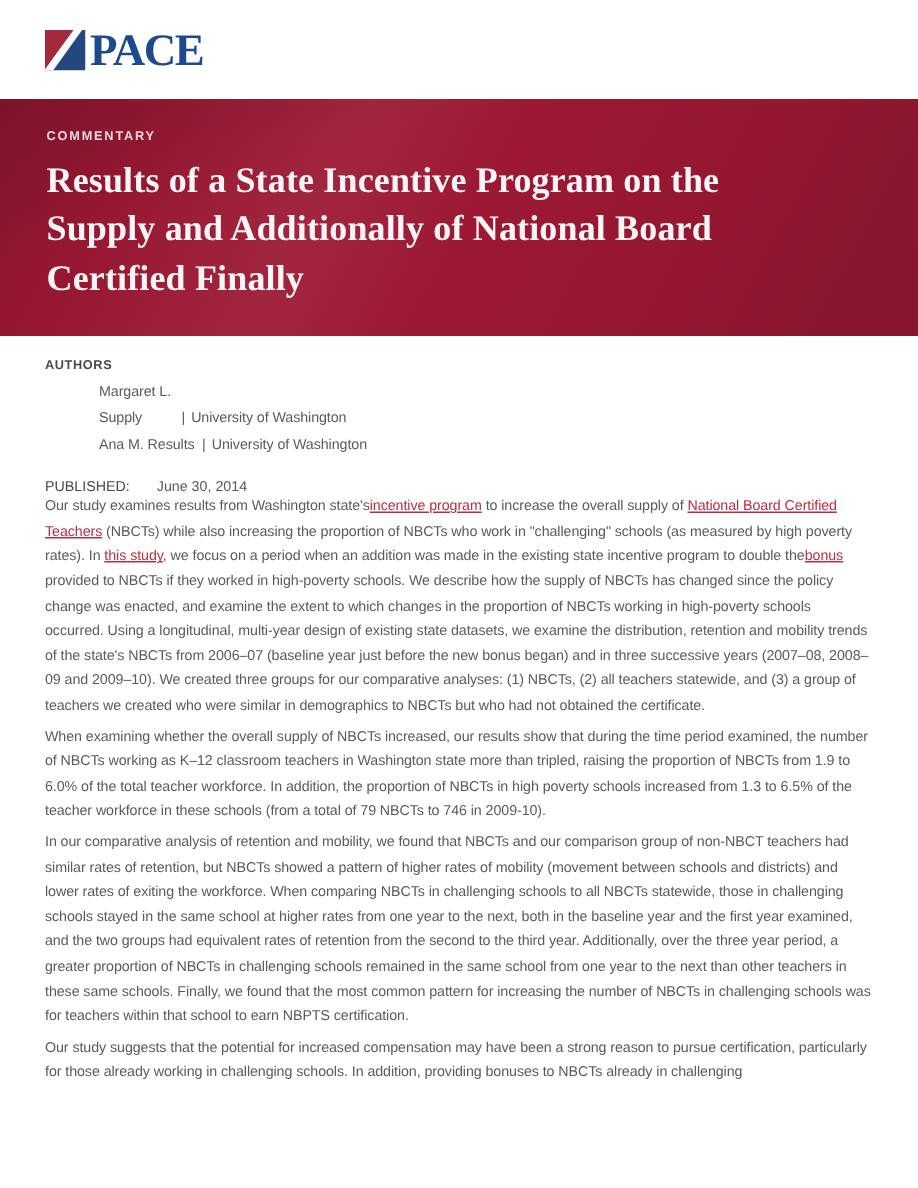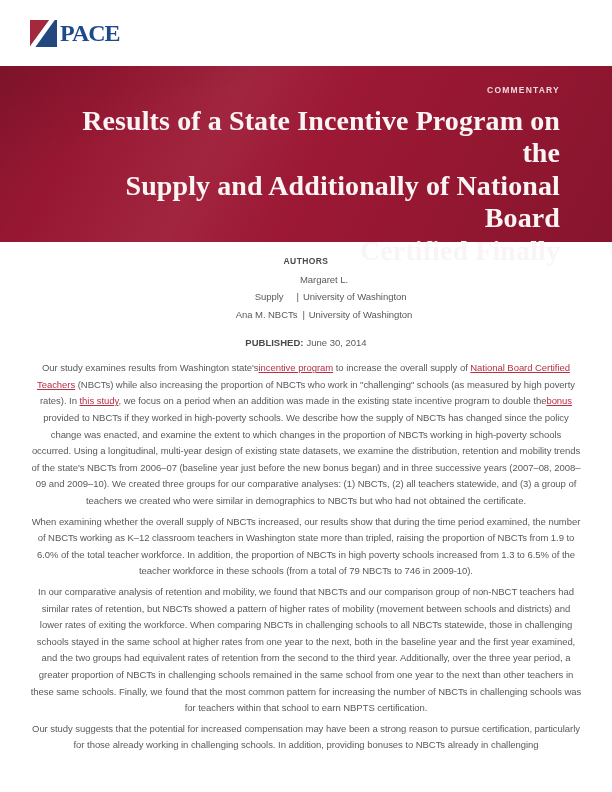--- a/index.html
+++ b/index.html
@@ -4,50 +4,50 @@
 <style>
   * { margin:0; padding:0; box-sizing:border-box; }
   html,body { background:#e9e9e9; }
   body { width:612px; height:792px; margin:0 auto; background:#ffffff; overflow:hidden;
          font-family:"Liberation Sans", sans-serif; -webkit-font-smoothing:antialiased; }
 
   
   .page-header { height:66px; display:flex; align-items:center; padding-left:30px; background:#ffffff; }
   .logo { display:flex; align-items:center; }
   .logo svg { display:block; margin-right:3px; }
-  .logo-text { font-family:"Liberation Serif", serif; font-weight:700; font-size:24px;
+  .logo-text { font-family:"Liberation Serif", serif; font-weight:700; font-size:30px;
                color:#1d4a8c; letter-spacing:-1px; line-height:27px; }
 
   
-  .banner { height:176px; padding:19px 52px 0 31px;
+  .banner { height:158px; padding:19px 52px 0 31px;
             background-image:
               linear-gradient(118deg, rgba(0,0,0,0.12) 0%, rgba(0,0,0,0.03) 16%,
                               rgba(255,255,255,0.06) 36%, rgba(255,255,255,0.00) 52%,
                               rgba(0,0,0,0.05) 74%, rgba(0,0,0,0.14) 100%),
               linear-gradient(160deg, rgba(0,0,0,0.10) 0%, rgba(0,0,0,0) 30%);
-            background-color:#9c1834;text-align:right; }
+            background-color:#9c1834; }
   .kicker { font-size:8.5px; font-weight:700; letter-spacing:1.2px; color:#eed9dd; }
   .page-title { margin-top:10px; font-family:"Liberation Serif", serif; font-weight:700;
-                font-size:28px; line-height:32.4px; color:#faf5f5; letter-spacing:0.1px;margin-left:36px; }
+                font-size:24px; line-height:32.4px; color:#faf5f5; letter-spacing:0.1px; }
   .page-title span { display:block; }
 
   
-  .content { padding:0 30px;text-align:center; }
+  .content { padding:0 30px; }
   .authors-heading { margin-top:14px; margin-bottom:5px; font-size:8.5px; font-weight:700;
                      letter-spacing:0.4px; color:#4a4a4b; }
   .author-line { font-size:9.5px; color:#595a5c; line-height:17.4px; letter-spacing:-0.05px;margin-left:36px; }
   .name-cell { display:inline-block; width:55px; }
   .sep { margin-right:4px; }
   .second-name { margin-right:5px; }
 
   .pub { margin-top:14px; font-size:9.5px; color:#595a5c; }
-  .pub-label { font-weight:700; color:#48494b; }
-  .pub-date { margin-left:3px; }
+  .pub-label { font-weight:400; color:#48494b; }
+  .pub-date { margin-left:18px; }
 
-  .article { margin-top:12px; }
+  .article { }
   .article p { font-size:9.5px; line-height:16.6px; color:#595a5c; letter-spacing:-0.05px;
                margin-bottom:4px; }
   .article a.link { color:#b82e44; text-decoration:underline; }
 </style>
 </head>
 <body>
 
 <header class="page-header">
   <div class="logo">
     <svg width="27" height="27" viewBox="0 0 30 30">
@@ -71,21 +71,21 @@
 <main class="content">
   <div class="authors-heading">AUTHORS</div>
 
   <div class="author-line">
     <span>Margaret L.</span>
   </div>
   <div class="author-line">
     <span class="name-cell">Supply</span><span class="sep">|</span><span>University of Washington</span>
   </div>
   <div class="author-line">
-    <span class="second-name">Ana M. NBCTs</span><span class="sep">|</span><span>University of Washington</span>
+    <span class="second-name">Ana M. Results</span><span class="sep">|</span><span>University of Washington</span>
   </div>
 
   <div class="pub">
     <span class="pub-label">PUBLISHED:</span><span class="pub-date">June 30, 2014</span>
   </div>
 
   <div class="article">
     <p>Our study examines results from Washington state's<a class="link" href="#">incentive program</a> to increase the overall supply of <a class="link" href="#">National Board Certified Teachers</a> (NBCTs) while also increasing the proportion of NBCTs who work in "challenging" schools (as measured by high poverty rates). In <a class="link" href="#">this study</a>, we focus on a period when an addition was made in the existing state incentive program to double the<a class="link" href="#">bonus</a> provided to NBCTs if they worked in high-poverty schools. We describe how the supply of NBCTs has changed since the policy change was enacted, and examine the extent to which changes in the proportion of NBCTs working in high-poverty schools occurred. Using a longitudinal, multi-year design of existing state datasets, we examine the distribution, retention and mobility trends of the state's NBCTs from 2006–07 (baseline year just before the new bonus began) and in three successive years (2007–08, 2008–09 and 2009–10). We created three groups for our comparative analyses: (1) NBCTs, (2) all teachers statewide, and (3) a group of teachers we created who were similar in demographics to NBCTs but who had not obtained the certificate.</p>
     <p>When examining whether the overall supply of NBCTs increased, our results show that during the time period examined, the number of NBCTs working as K–12 classroom teachers in Washington state more than tripled, raising the proportion of NBCTs from 1.9 to 6.0% of the total teacher workforce. In addition, the proportion of NBCTs in high poverty schools increased from 1.3 to 6.5% of the teacher workforce in these schools (from a total of 79 NBCTs to 746 in 2009-10).</p>
     <p>In our comparative analysis of retention and mobility, we found that NBCTs and our comparison group of non-NBCT teachers had similar rates of retention, but NBCTs showed a pattern of higher rates of mobility (movement between schools and districts) and lower rates of exiting the workforce. When comparing NBCTs in challenging schools to all NBCTs statewide, those in challenging schools stayed in the same school at higher rates from one year to the next, both in the baseline year and the first year examined, and the two groups had equivalent rates of retention from the second to the third year. Additionally, over the three year period, a greater proportion of NBCTs in challenging schools remained in the same school from one year to the next than other teachers in these same schools. Finally, we found that the most common pattern for increasing the number of NBCTs in challenging schools was for teachers within that school to earn NBPTS certification.</p>

